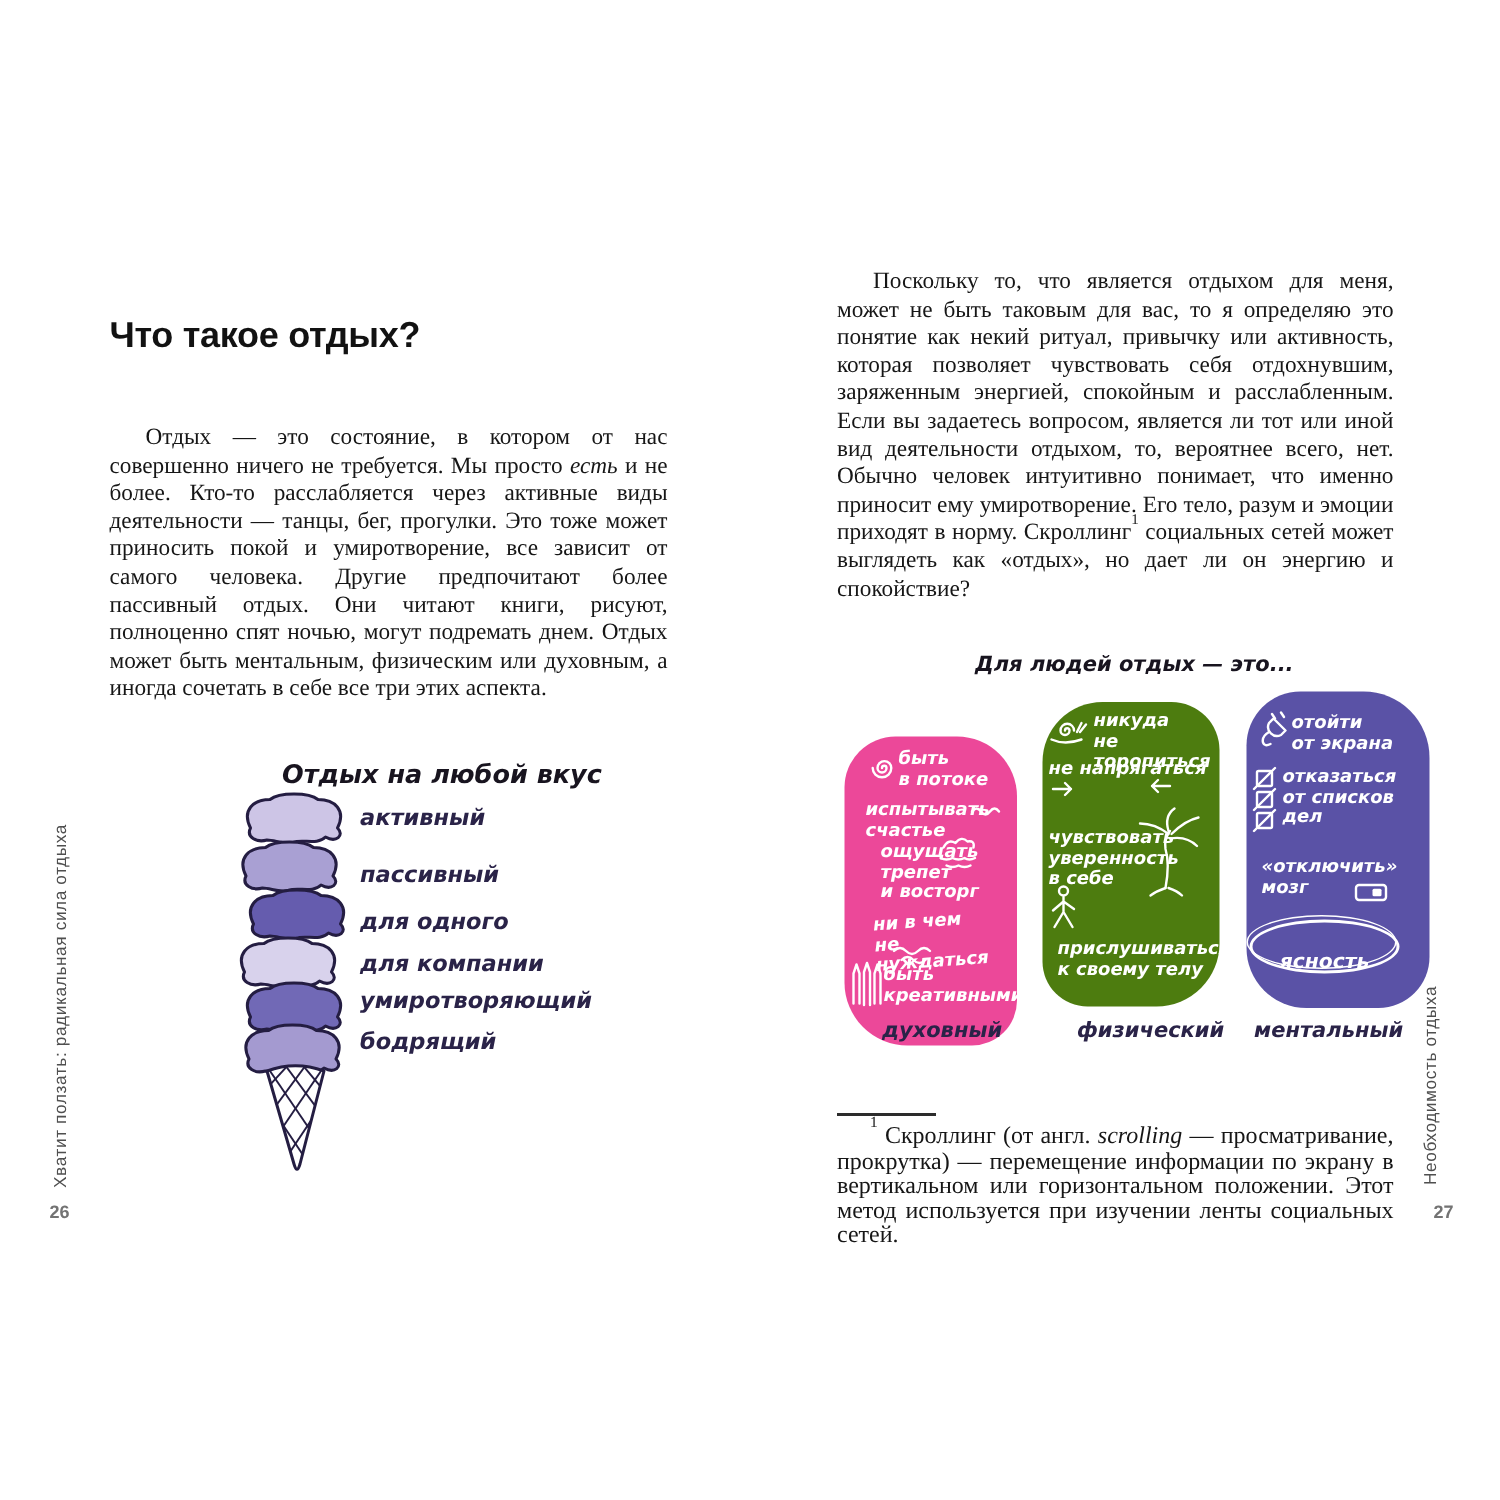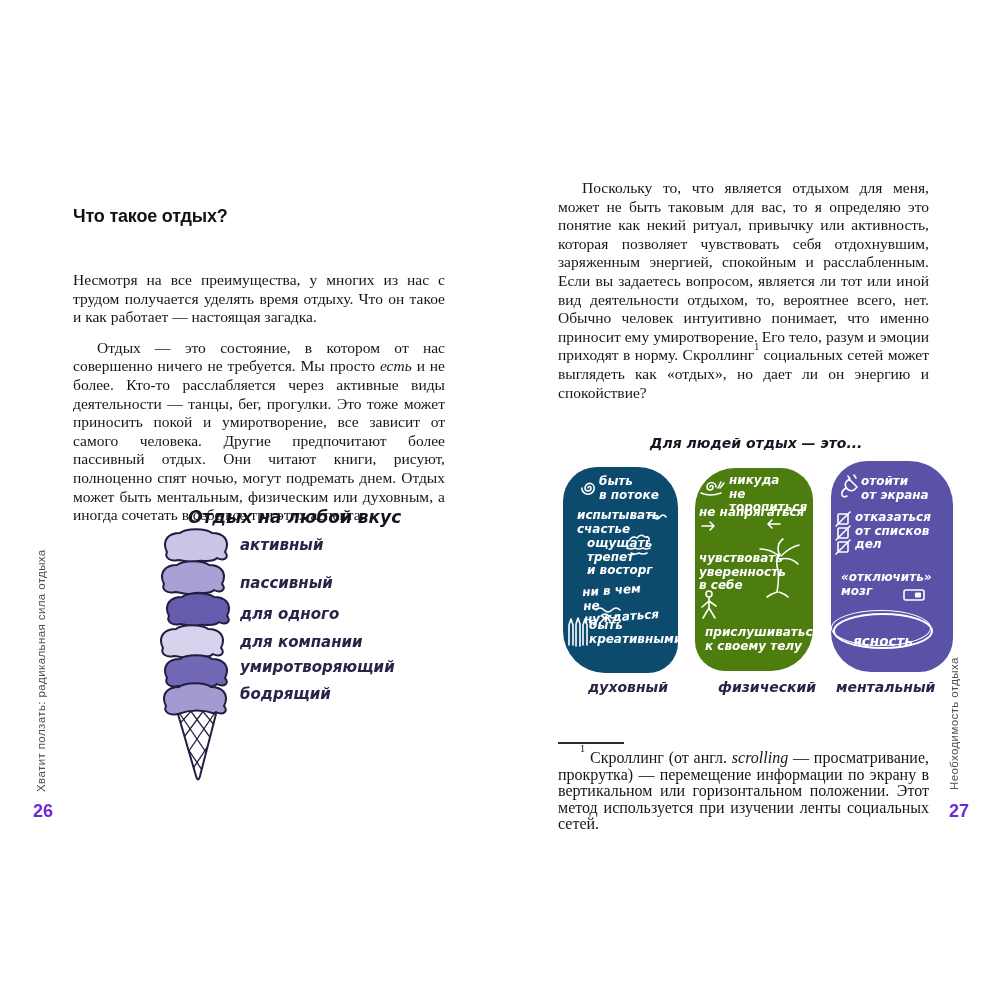--- a/index.html
+++ b/index.html
@@ -2,21 +2,21 @@
 <html lang="ru"><head>
 <meta charset="utf-8">
 <style>
   html,body{margin:0;padding:0;}
   body{width:1000px;height:1000px;background:#ffffff;position:relative;
        font-family:"Liberation Serif","DejaVu Serif",serif;color:#161616;}
   .abs{position:absolute;}
 
   
   .chapter-title{left:73px;top:194px;font-family:"Liberation Sans",sans-serif;
-     font-weight:600;font-size:18px;color:#121212;letter-spacing:-0.2px;}
+     font-weight:600;font-size:24px;color:#121212;letter-spacing:-0.2px;}
   .col{position:absolute;text-align:justify;font-size:15.5px;line-height:18.6px;
      hyphens:auto;-webkit-hyphens:auto;}
   .col p{margin:0;}
   .col p.ind{text-indent:24px;margin-top:12px;}
   .left-col{left:73px;top:271px;width:372px;}
   .right-col{left:558px;top:167px;width:371px;}
   em{font-style:italic;}
   sup.fn{font-size:64%;position:relative;top:-0.45em;line-height:0;}
 
   .footnote-rule{left:558px;top:742px;width:66px;height:2px;background:#2c2c2c;}
@@ -31,21 +31,21 @@
 
   .ice-label{position:absolute;left:240px;font-size:15px;}
 
   
   .v-text{position:absolute;transform-origin:0 0;transform:rotate(-90deg);
      font-family:"Liberation Sans",sans-serif;font-size:11.5px;color:#4f4f4f;
      letter-spacing:.4px;white-space:nowrap;}
   .v-left{left:35px;top:792px;}
   .v-right{left:948px;top:790px;}
   .pagenum{position:absolute;font-family:"Liberation Sans",sans-serif;
-     font-weight:bold;font-size:18px;color:#6d28d9;}
+     font-weight:bold;font-size:12px;color:#737373;}
   .pn-left{left:33px;top:801px;}
   .pn-right{left:944px;top:801px;width:25px;text-align:right;}
 
   
   .ice-svg{left:154px;top:526px;}
   .scoop{stroke:#241d42;stroke-width:2;stroke-linejoin:round;}
   .cone{fill:#ffffff;stroke:#241d42;stroke-width:2;stroke-linejoin:round;}
   .lattice{stroke:#241d42;stroke-width:1.3;fill:none;}
 
   
@@ -82,21 +82,20 @@
   .p3-i2{left:10px;top:110px;font-style:italic;}
 </style>
 </head>
 <body>
 
 <div>
 
   <h1 class="abs chapter-title">Что такое отдых?</h1>
 
   <div class="col left-col">
-    <p><span>Несмотря на все преимущества, у многих из нас с трудом получается уделять время отдыху. Что он такое и как работает — настоящая загадка.</span></p>
     <p class="ind"><span>Отдых — это состояние, в котором от нас совершенно ничего не требуется. Мы просто </span><em>есть</em><span> и не более. Кто-то расслабляется через активные виды деятельности — танцы, бег, прогулки. Это тоже может приносить покой и умиротворение, все зависит от самого человека. Другие предпочитают более пассивный отдых. Они читают книги, рисуют, полноценно спят ночью, могут подремать днем. Отдых может быть ментальным, физическим или духовным, а иногда сочетать в себе все три этих аспекта.</span></p>
   </div>
 
   <div class="abs hand ice-title">Отдых на любой вкус</div>
 
   <svg class="abs ice-svg" width="84" height="268" viewBox="0 0 84 268">
     <defs>
       <clipPath id="coneClip">
         <path d="M24 188 Q43 181 62 188 L46 250 Q44 257 42 250 Z"></path>
       </clipPath>
@@ -128,21 +127,21 @@
   <div class="ice-label hand" style="top:633px">для компании</div>
   <div class="ice-label hand" style="top:658px">умиротворяющий</div>
   <div class="ice-label hand" style="top:685px">бодрящий</div>
 
   <div class="col right-col">
     <p class="ind"><span>Поскольку то, что является отдыхом для меня, может не быть таковым для вас, то я определяю это понятие как некий ритуал, привычку или активность, которая позволяет чувствовать себя отдохнувшим, заряженным энергией, спокойным и расслабленным. Если вы задаетесь вопросом, является ли тот или иной вид деятельности отдыхом, то, вероятнее всего, нет. Обычно человек интуитивно понимает, что именно приносит ему умиротворение. Его тело, разум и эмоции приходят в норму. Скроллинг</span><sup class="fn">1</sup><span> социальных сетей может выглядеть как «отдых», но дает ли он энергию и спокойствие?</span></p>
   </div>
 
   <div class="abs hand info-title">Для людей отдых — это...</div>
 
-  <div class="panel panel-1 hand" style="background: #0c4a6e;">
+  <div class="panel panel-1 hand" style="background: #ec4899; margin-top: 24px;">
     <svg class="wicon" style="left:15px;top:11px" width="20" height="20" viewBox="0 0 20 20">
       <path d="M10 10 a1.5 1.5 0 0 1 3 0 a3 3 0 0 1 -6 0 a4.6 4.6 0 0 1 9.2 0 a6.2 6.2 0 0 1 -12.4 0"></path>
     </svg>
     <div class="pitem p1-i0">быть
 в потоке</div>
     <div class="pitem p1-i1">испытывать
 счастье</div>
     <svg class="wicon" style="left:84px;top:46px" width="24" height="8" viewBox="0 0 24 8">
       <path d="M1 4 q3 -4 6 0 t6 0 t6 0"></path>
     </svg>

